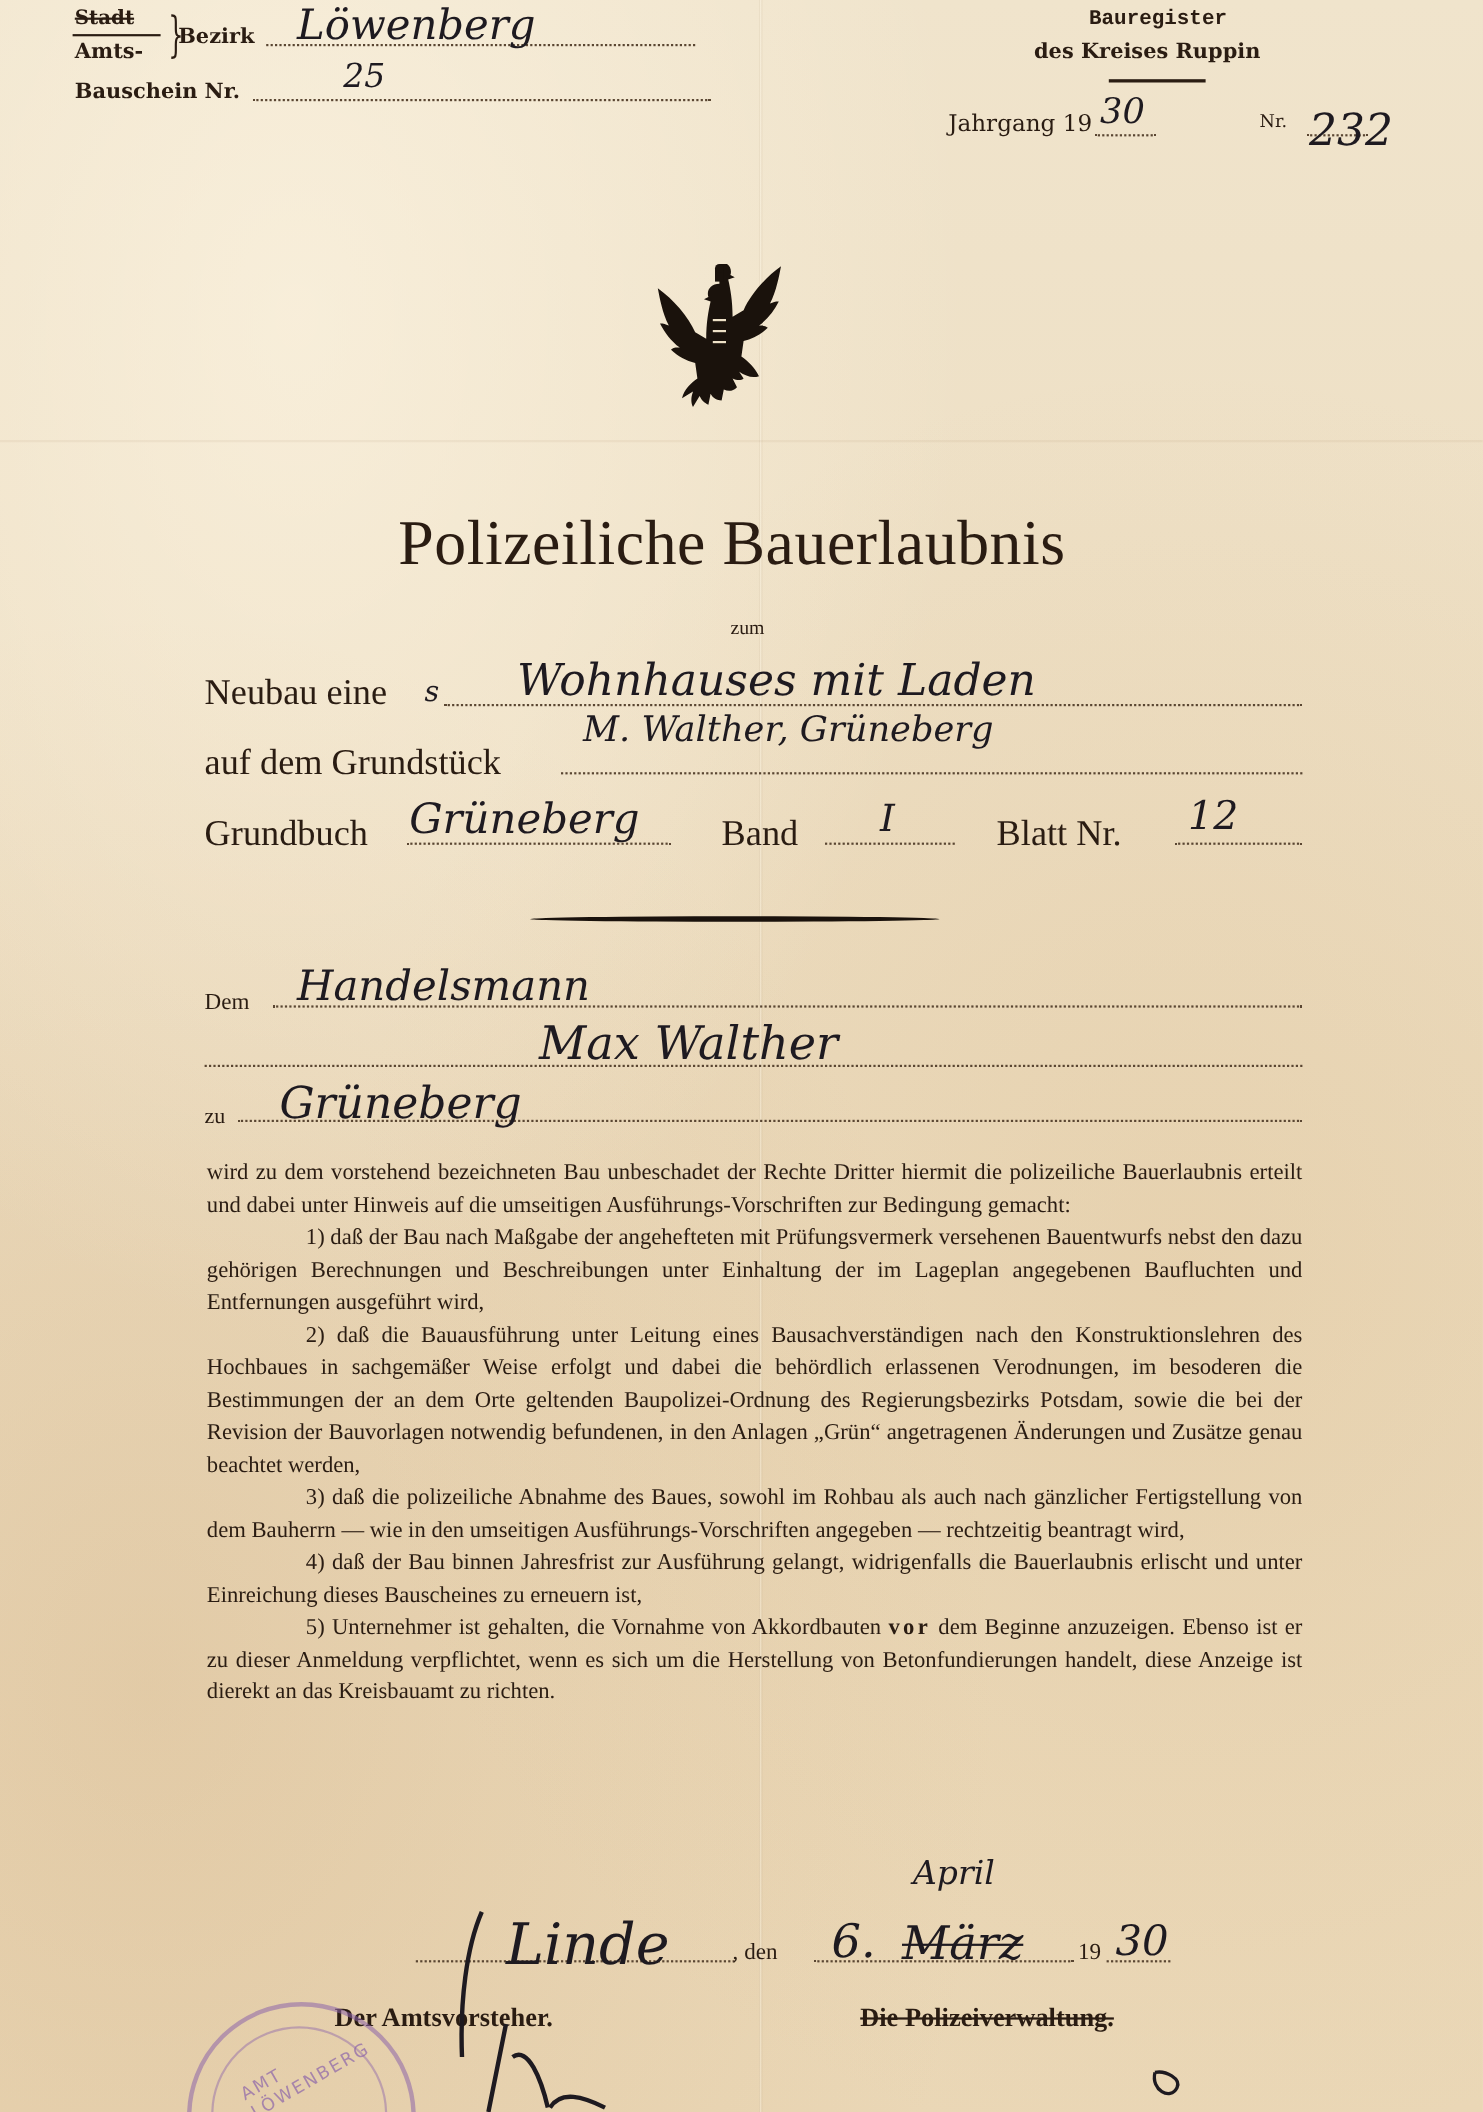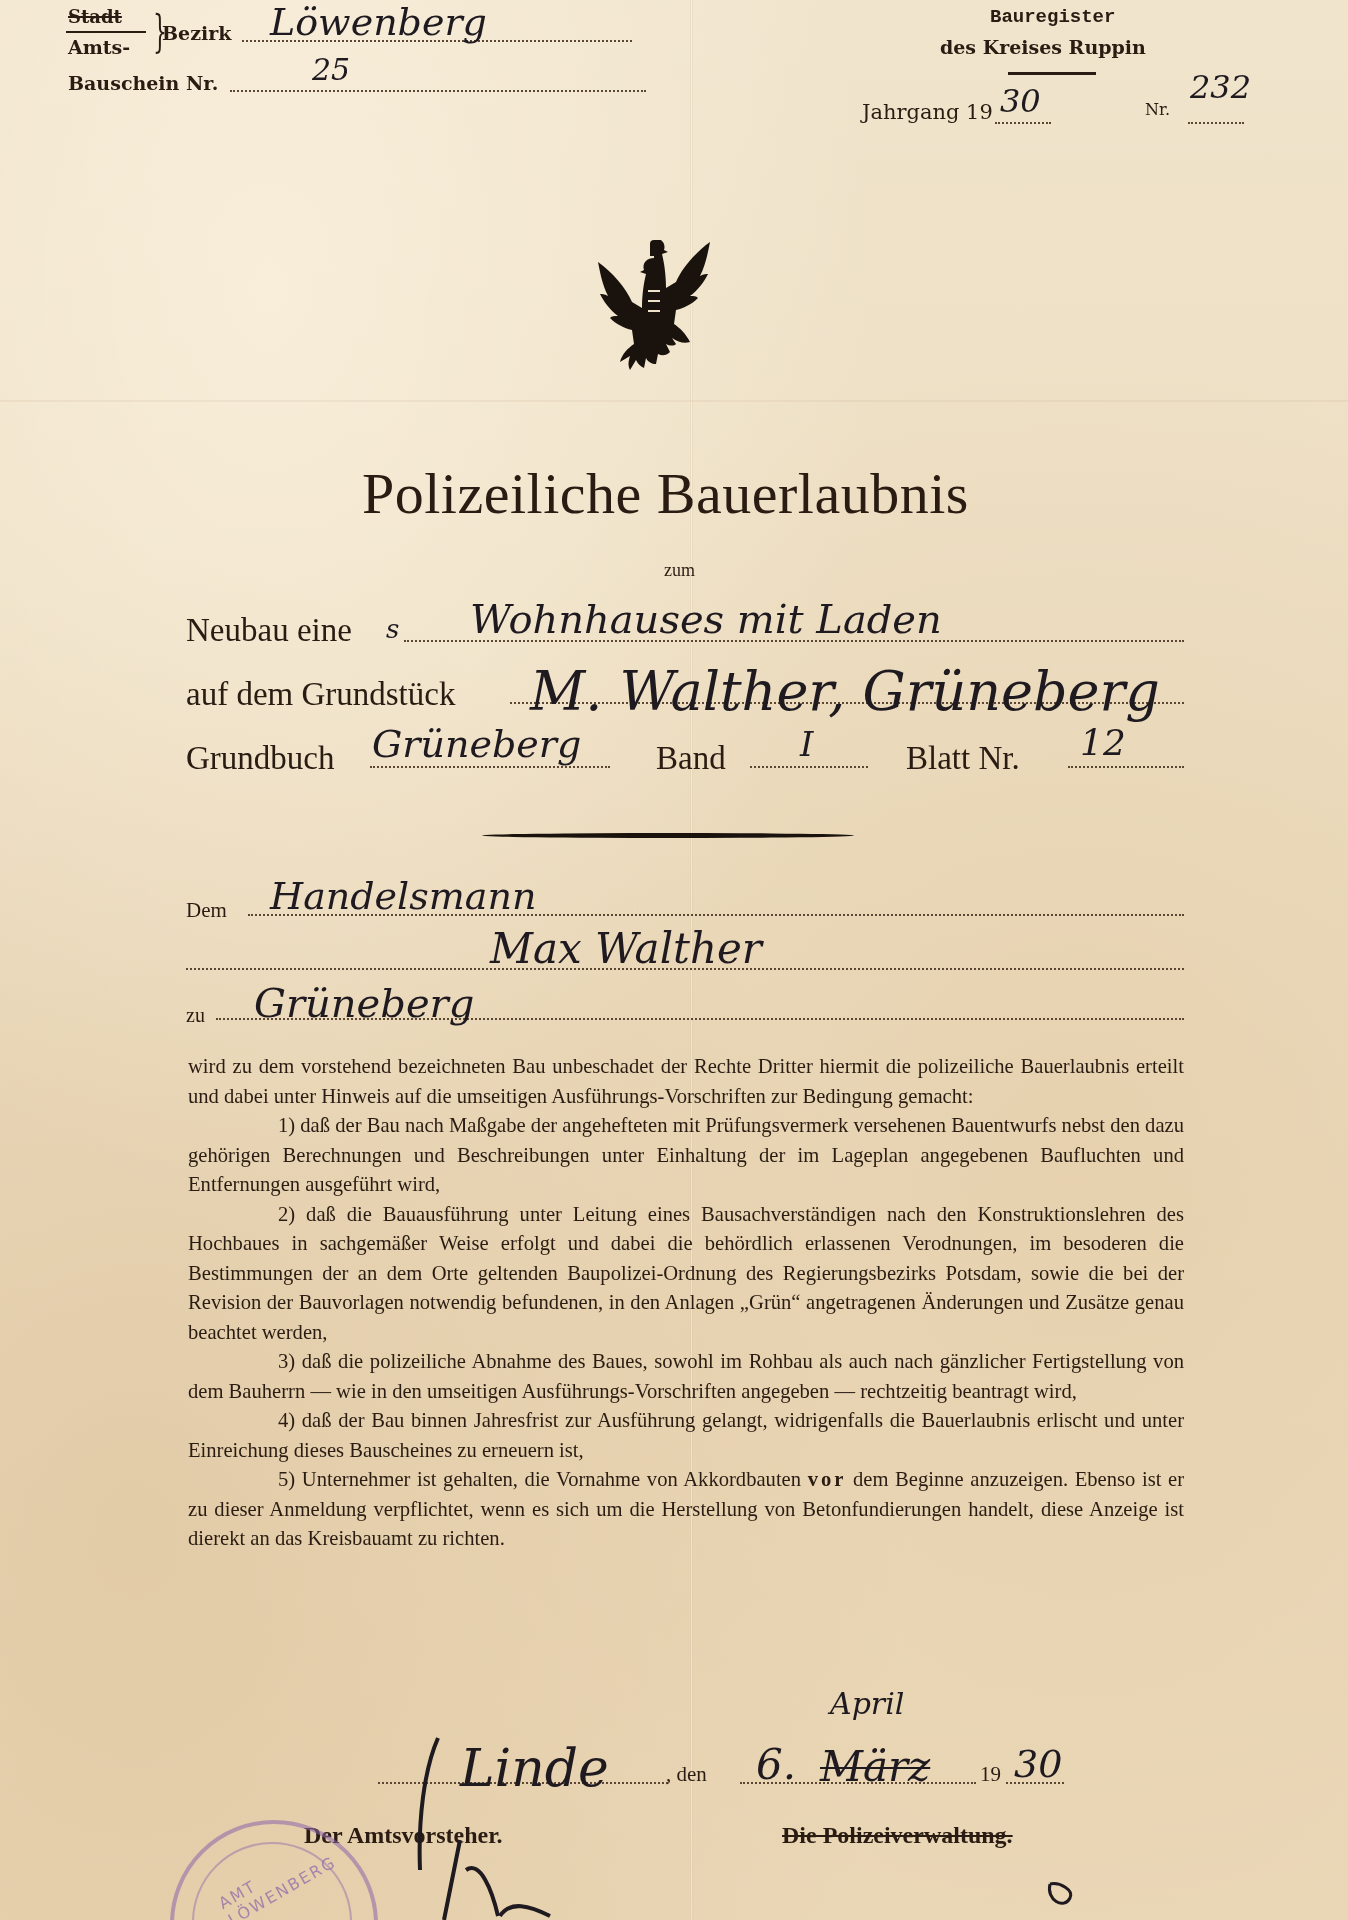--- a/index.html
+++ b/index.html
@@ -65,21 +65,21 @@
 
 <div>
   <div class="abs hdr" style="left:990px; top:6px;font-family:Liberation Mono, monospace;">Bauregister</div>
   <div class="abs hdr" style="left:940px; top:36px;">des Kreises Ruppin</div>
   <div class="abs" style="left:1008px; top:72px; width:88px; height:3px; background:#2a1c12;"></div>
   <div class="abs" style="left:862px; top:100px; font-size:21px; font-family:'DejaVu Serif',serif;">Jahrgang 19</div>
   <div class="dots" style="left:995px; top:122px; width:56px;"></div>
   <div class="abs hand" style="left:1000px; top:82px; font-size:32px;">30</div>
   <div class="abs" style="left:1145px; top:100px; font-size:16px; font-family:'DejaVu Serif',serif;">Nr.</div>
   <div class="dots" style="left:1188px; top:122px; width:56px;"></div>
-  <div class="abs hand" style="left:1190px; top:68px; font-size:32px;">232</div>
+  <div class="abs hand" style="left:1190px; top:96px; font-size:40px;">232</div>
 </div>
 
 <div class="abs" style="left:594px; top:240px; width:120px; height:140px;">
   <svg width="120" height="140" viewBox="0 0 120 140">
     <g fill="#1a120c">
       <path d="M60 18 c-8 0 -12 6 -10 12 l-4 2 6 2 c-2 8 -4 20 -4 34 l-10 -6 c-6 -14 -20 -30 -34 -40 c2 10 4 22 10 34 c-4 -2 -6 -2 -8 -2 c4 8 10 16 18 22 c-4 0 -6 0 -8 2 c6 6 14 10 22 12 l2 14 c-6 4 -12 10 -14 18 l10 -6 c-2 6 -2 10 0 14 l6 -10 c2 4 4 6 8 8 l2 -10 c2 4 6 6 10 6 l2 -10 c4 2 8 2 12 -2 l-4 -8 c4 2 8 2 10 0 l-4 -6 c6 4 12 6 18 4 c-4 -8 -10 -14 -16 -18 l2 -14 c8 -2 16 -6 22 -12 c-2 -2 -4 -2 -8 -2 c8 -6 14 -14 18 -22 c-2 0 -4 0 -8 2 c6 -12 8 -24 10 -34 c-14 10 -28 26 -34 40 l-10 6 c0 -14 -2 -26 -4 -34 l6 -2 -4 -2 c2 -6 -2 -12 -10 -12 z"></path>
       <rect x="56" y="4" width="8" height="12"></rect>
       <circle cx="60" cy="4" r="4"></circle>
     </g>
     <g fill="#efe2c8">
@@ -94,21 +94,21 @@
 <div class="abs" style="left:664px; top:560px; font-size:18px;">zum</div>
 
 <div>
   <div class="abs field-label" style="left:186px; top:612px;">Neubau eine</div>
   <div class="abs hand" style="left:386px; top:614px; font-size:26px;">s</div>
   <div class="dots" style="left:404px; top:640px; width:780px;"></div>
   <div class="abs hand" style="left:470px; top:596px; font-size:40px;">Wohnhauses mit Laden</div>
 
   <div class="abs field-label" style="left:186px; top:676px;">auf dem Grundstück</div>
   <div class="dots" style="left:510px; top:702px; width:674px;"></div>
-  <div class="abs hand" style="left:530px; top:660px; font-size:54px;">M. Walther, Grüneberg</div>
+  <div class="abs hand" style="left:530px; top:644px; font-size:32px;">M. Walther, Grüneberg</div>
 
   <div class="abs field-label" style="left:186px; top:740px;">Grundbuch</div>
   <div class="dots" style="left:370px; top:766px; width:240px;"></div>
   <div class="abs hand" style="left:372px; top:722px; font-size:38px;">Grüneberg</div>
   <div class="abs field-label" style="left:656px; top:740px;">Band</div>
   <div class="dots" style="left:750px; top:766px; width:118px;"></div>
   <div class="abs hand" style="left:800px; top:724px; font-size:34px;">I</div>
   <div class="abs field-label" style="left:906px; top:740px;">Blatt Nr.</div>
   <div class="dots" style="left:1068px; top:766px; width:116px;"></div>
   <div class="abs hand" style="left:1080px; top:722px; font-size:36px;">12</div>

